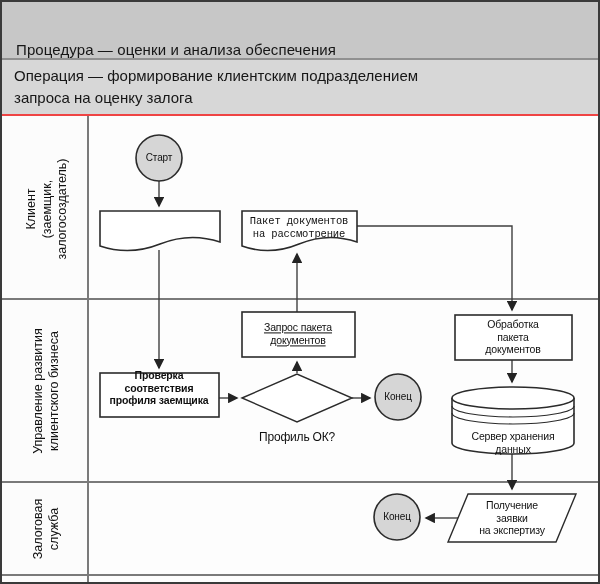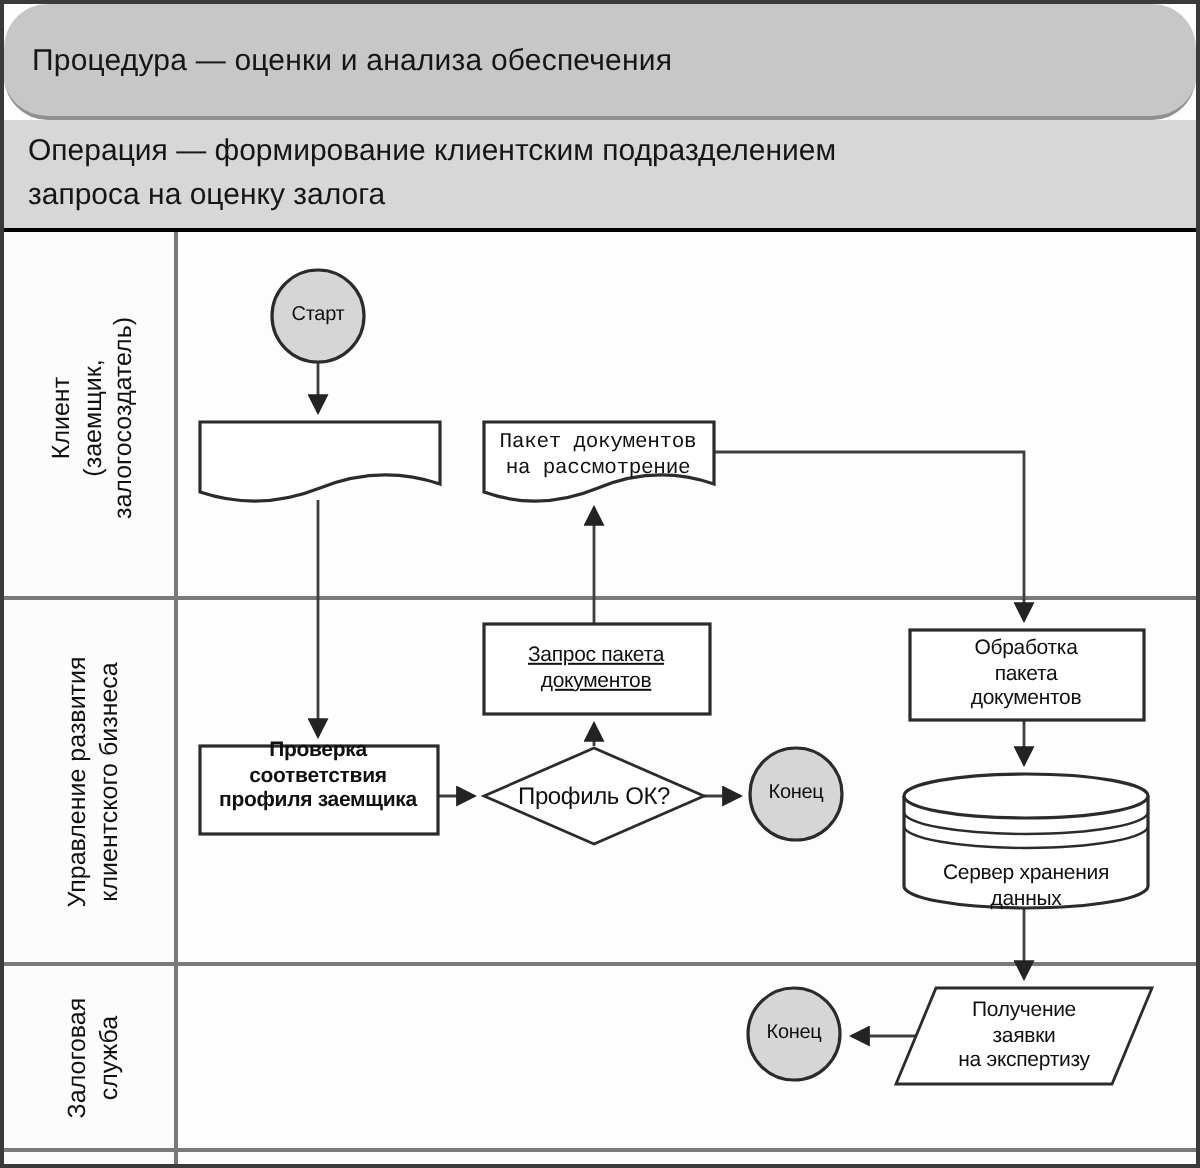--- a/index.html
+++ b/index.html
@@ -8,26 +8,26 @@
     background:#ffffff; color:#161616;
   }
   .stage {
     position:relative; width:600px; height:584px;
     border:2px solid #3a3a3a; background:#fdfdfd; overflow:hidden;
   }
   
   .hdr1 {
     position:absolute; left:0; top:0; width:596px; height:58px;
     background:#c7c7c7; border-bottom:2px solid #909090;
-    display:flex; align-items:center; padding:0 14px;
-    font-size:15px; letter-spacing:0.1px;border-radius:22px;
+    display:flex; align-items:flex-end; padding:0 14px;
+    font-size:15px; letter-spacing:0.1px;
   }
   .hdr2 {
     position:absolute; left:0; top:58px; width:596px; height:56px;
-    background:#d7d7d7; border-bottom:2px solid #000000;
+    background:#d7d7d7; border-bottom:2px solid #ef4444;
     display:flex; align-items:center; padding:0 12px;
     font-size:15px; line-height:1.45; white-space:pre-line;
   }
   
   .row { position:absolute; left:0; width:596px; border-bottom:2px solid #7a7a7a; }
   .row1 { top:114px;  height:184px; }
   .row2 { top:298px;  height:183px; }
   .row3 { top:481px;  height:93px;  }
   .row4 { top:574px;  height:8px; border-bottom:none; }
   .lanecell {
@@ -42,21 +42,21 @@
     width:190px;
   }
   
   svg.flow { position:absolute; left:0; top:0; pointer-events:none; }
   .lbl {
     position:absolute; transform:translate(-50%,-50%);
     text-align:center; white-space:pre-line;
     font-size:10.5px; line-height:1.2; letter-spacing:-0.15px; color:#101010;
   }
   .lbl.term { font-size:10px; }
-  .lbl.dec  { font-size:12px; letter-spacing:-0.2px; }
+  .lbl.dec  { font-size:12px; letter-spacing:-0.2px;margin-top:39px; }
 </style>
 </head>
 <body>
 
 <div class="stage">
 
   <div class="hdr1">
     <span>Процедура — оценки и анализа обеспечения</span>
   </div>
   <div class="hdr2">

